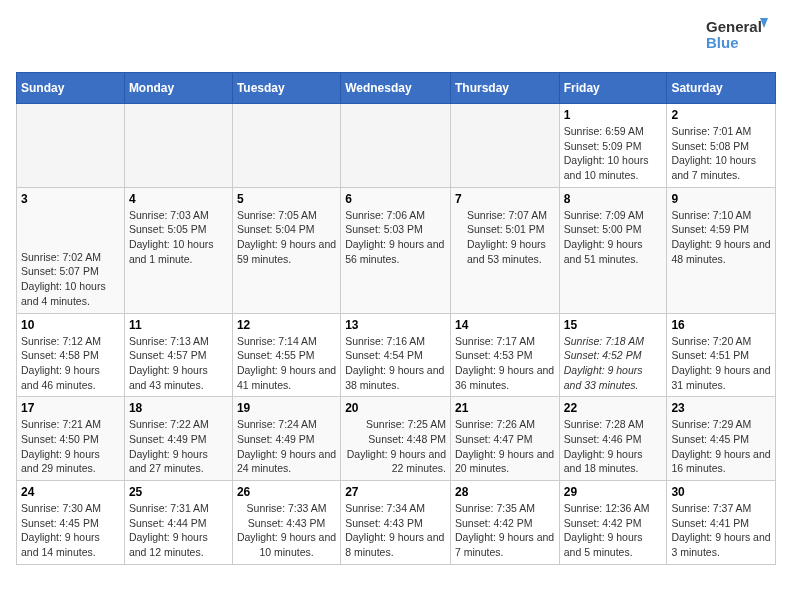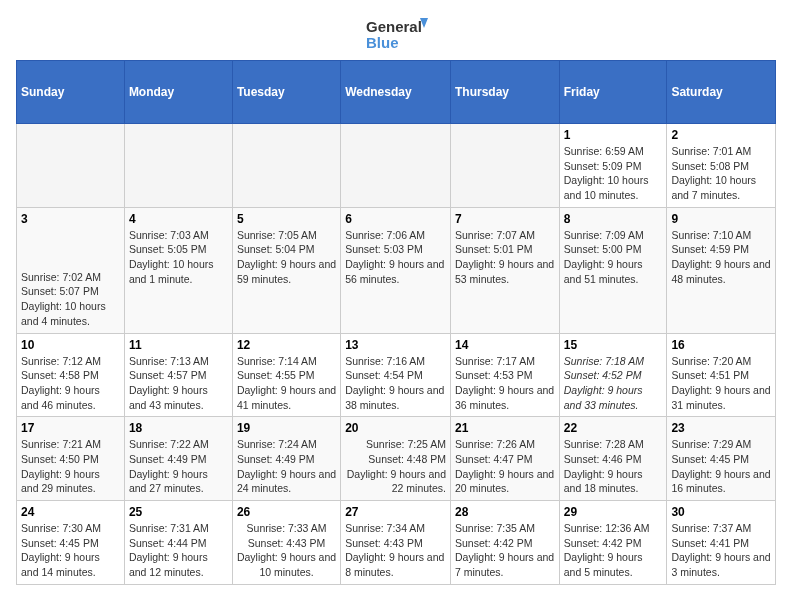--- a/index.html
+++ b/index.html
@@ -5,23 +5,23 @@
     * { box-sizing: border-box; margin: 0; padding: 0; }
     body {
       font-family: Arial, sans-serif;
       background: #fff;
       width: 792px;
       min-height: 612px;
       padding: 16px;
     }
     .header-area {
       display: flex;
-      justify-content: center;
+      justify-content: flex-end;
       align-items: flex-start;
-      margin-bottom: 8px;
+      margin-bottom: 20px;
     }
     .logo {
       display: flex;
       align-items: center;
       gap: 4px;
     }
     .title-area {
       text-align: right;
     }
     .month-title {
@@ -34,21 +34,21 @@
       color: #555;
     }
     .calendar {
       width: 100%;
       border-collapse: collapse;
       font-size: 11px;
     }
     .calendar th {
       background-color: #3a6fc4;
       color: #fff;
-      padding: 24px 4px;
+      padding: 8px 4px;
       text-align: left;
       font-size: 12px;
       font-weight: bold;
       border: 1px solid #2a5ab0;
     }
     .calendar td {
       border: 1px solid #ccc;
       vertical-align: top;
       padding: 4px;
       width: 113px;
@@ -141,21 +141,21 @@
 Daylight: 9 hours and 59 minutes.</div>
         </td>
         <td>
           <div class="day-num">6</div>
           <div class="day-info" style="white-space: pre-line;">Sunrise: 7:06 AM
 Sunset: 5:03 PM
 Daylight: 9 hours and 56 minutes.</div>
         </td>
         <td>
           <div class="day-num">7</div>
-          <div class="day-info" style="white-space: pre-line;">Sunrise: 7:07 AM
+          <div class="day-info" style="white-space: pre-line; margin-left: 12px;">Sunrise: 7:07 AM
 Sunset: 5:01 PM
 Daylight: 9 hours and 53 minutes.</div>
         </td>
         <td>
           <div class="day-num">8</div>
           <div class="day-info" style="white-space: pre-line;">Sunrise: 7:09 AM
 Sunset: 5:00 PM
 Daylight: 9 hours and 51 minutes.</div>
         </td>
         <td>

